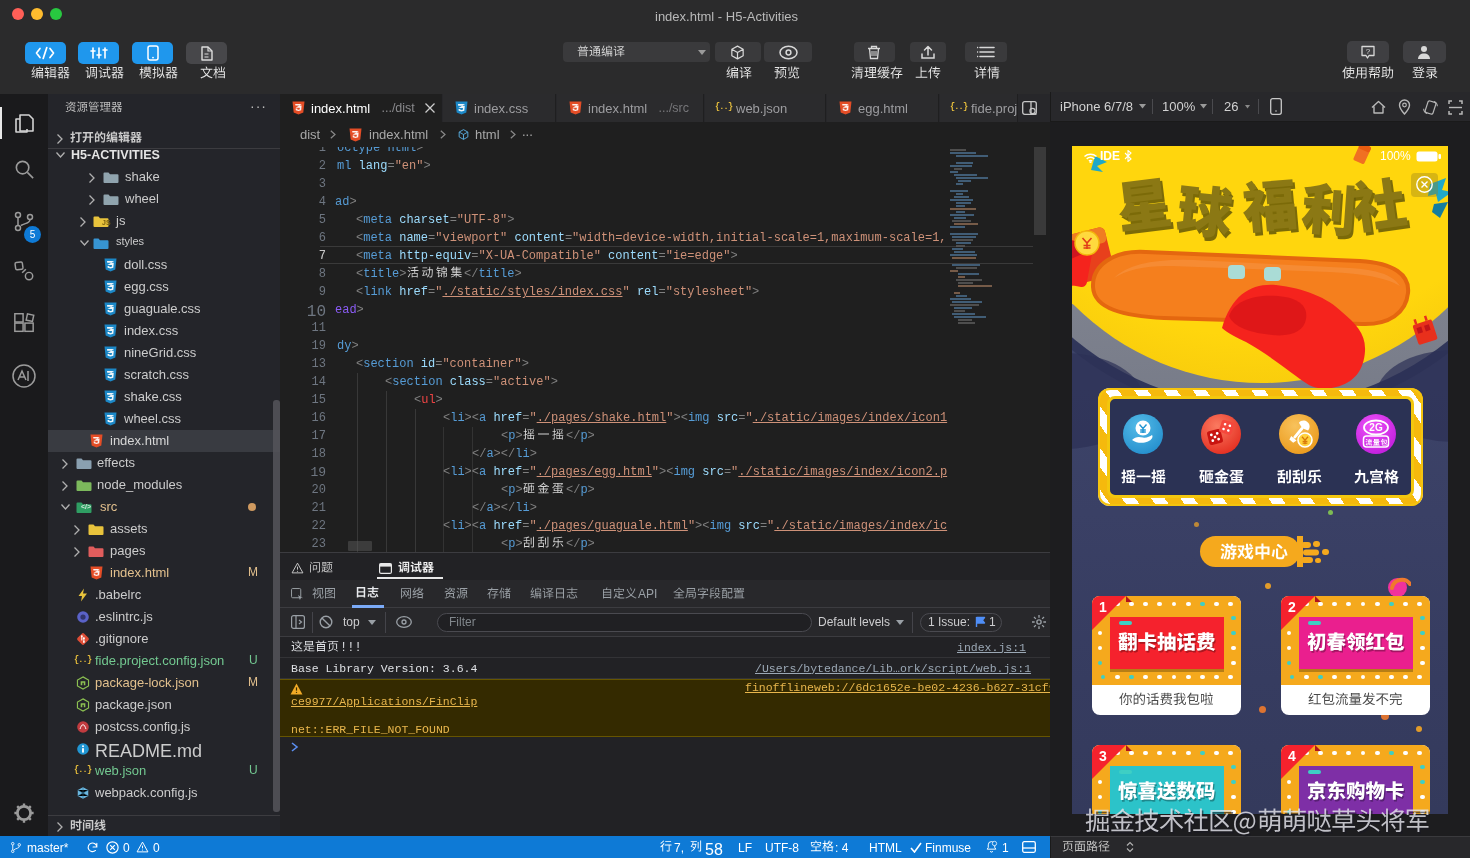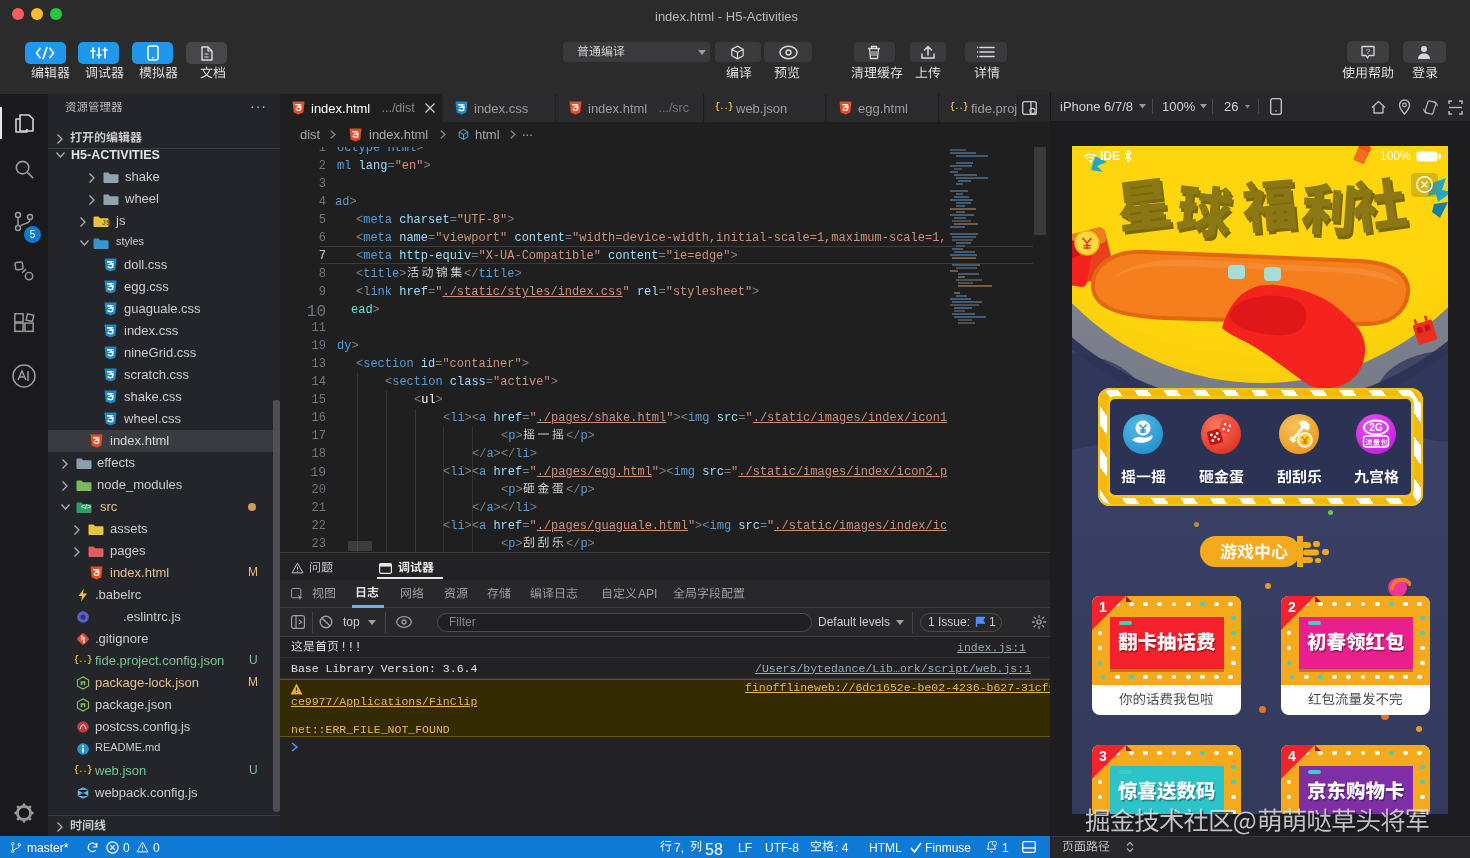--- a/index.html
+++ b/index.html
@@ -310,21 +310,21 @@
     <div class="ab " style="left:110px;top:565px;font-size:13px;color:#e2c08d;font-weight:400;white-space:pre;">index.html</div>
     <div class="ab " style="left:248px;top:565px;font-size:12px;color:#e2c08d;font-weight:400;white-space:pre;">M</div>
     <svg class="ab" style="left:77px;top:588px" width="12" height="14" viewBox="0 0 24 28">
       <path d="M14 1 3 16h7l-2 11L20 11h-8z" fill="#e8c33c"></path>
     </svg>
     <div class="ab " style="left:95px;top:587px;font-size:13px;color:#cccccc;font-weight:400;white-space:pre;">.babelrc</div>
     <svg class="ab" style="left:76px;top:610px" width="14" height="14" viewBox="0 0 24 24">
       <circle cx="12" cy="12" r="10" fill="#5a62c8"></circle>
       <circle cx="12" cy="12" r="4.5" fill="#31356e"></circle>
     </svg>
-    <div class="ab " style="left:95px;top:609px;font-size:13px;color:#cccccc;font-weight:400;white-space:pre;margin-left:28px;">.eslintrc.js</div>
+    <div class="ab " style="left:95px;top:609px;font-size:13px;color:#cccccc;font-weight:400;white-space:pre;">.eslintrc.js</div>
     <svg class="ab" style="left:76px;top:632px" width="14" height="14" viewBox="0 0 24 24">
       <rect x="4" y="4" width="16" height="16" rx="3" transform="rotate(45 12 12)" fill="#dd4c35"></rect>
       <path d="M10 7.5v6M13.5 10.5v6" stroke="#fff" stroke-width="1.8" stroke-linecap="round"></path>
       <circle cx="10" cy="7" r="1.6" fill="#fff"></circle>
       <circle cx="13.5" cy="17" r="1.6" fill="#fff"></circle>
       <circle cx="13.5" cy="10.5" r="1.6" fill="#fff"></circle>
     </svg>
     <div class="ab " style="left:95px;top:631px;font-size:13px;color:#cccccc;font-weight:400;white-space:pre;">.gitignore</div>
     <div class="ab mono" style="left:74px;top:655px;font-size:8.5px;color:#e8bf3c;font-weight:700;letter-spacing:-0.8px">{..}</div>
     <div class="ab " style="left:95px;top:653px;font-size:13px;color:#73c991;font-weight:400;white-space:pre;">fide.project.config.json</div>
@@ -343,21 +343,21 @@
     <svg class="ab" style="left:76px;top:720px" width="14" height="14" viewBox="0 0 24 24">
       <circle cx="12" cy="12" r="10" fill="#c13b3f"></circle>
       <path d="M7 15.5c1-4 3-7.5 5-7.5s4 3.5 5 7.5" fill="none" stroke="#fff" stroke-width="1.6"></path>
     </svg>
     <div class="ab " style="left:95px;top:719px;font-size:13px;color:#cccccc;font-weight:400;white-space:pre;">postcss.config.js</div>
     <svg class="ab" style="left:76px;top:742px" width="14" height="14" viewBox="0 0 24 24">
       <circle cx="12" cy="12" r="10" fill="#2196d3"></circle>
       <circle cx="12" cy="7.2" r="1.7" fill="#fff"></circle>
       <rect x="10.4" y="10.4" width="3.2" height="8" rx="1.4" fill="#fff"></rect>
     </svg>
-    <div class="ab " style="left:95px;top:741px;font-size:11px;color:#cccccc;font-weight:400;white-space:pre;">README.md</div>
+    <div class="ab " style="left:95px;top:741px;font-size:18px;color:#cccccc;font-weight:400;white-space:pre;">README.md</div>
     <div class="ab mono" style="left:74px;top:765px;font-size:8.5px;color:#e8bf3c;font-weight:700;letter-spacing:-0.8px">{..}</div>
     <div class="ab " style="left:95px;top:763px;font-size:13px;color:#73c991;font-weight:400;white-space:pre;">web.json</div>
     <div class="ab " style="left:249px;top:763px;font-size:12px;color:#73c991;font-weight:400;white-space:pre;">U</div>
     <svg class="ab" style="left:76px;top:786px" width="14" height="14" viewBox="0 0 24 24">
       <path d="M12 2l9 5v10l-9 5-9-5V7z" fill="#6cb8e0"></path>
       <path d="M12 2v20M3 7l9 5 9-5M3 17l9-5 9 5" stroke="#2b6a8c" stroke-width="1"></path>
     </svg>
     <div class="ab " style="left:95px;top:785px;font-size:13px;color:#cccccc;font-weight:400;white-space:pre;">webpack.config.js</div>
     <div class="ab " style="left:48px;top:815px;width:232px;height:1px;background:#3c3c40"></div>
     <svg class="ab" style="left:57px;top:821.5px" width="6" height="10">
@@ -471,25 +471,25 @@
         <div class="ab mono" style="left:356px;top:231px;font-size:12px;white-space:pre;z-index:2"><span style="color:#7f7f7f;">&lt;</span><span style="color:#569cd6;">meta </span><span style="color:#9cdcfe;">name</span><span style="color:#7f7f7f;">=</span><span style="color:#ce9178;">"viewport"</span><span style="color:#7f7f7f;"> </span><span style="color:#9cdcfe;">content</span><span style="color:#7f7f7f;">=</span><span style="color:#ce9178;">"width=device-width,initial-scale=1,maximum-scale=1,</span></div>
         <div class="ab mono" style="left:356px;top:249px;font-size:12px;white-space:pre;z-index:2"><span style="color:#7f7f7f;">&lt;</span><span style="color:#569cd6;">meta </span><span style="color:#9cdcfe;">http-equiv</span><span style="color:#7f7f7f;">=</span><span style="color:#ce9178;">"X-UA-Compatible"</span><span style="color:#7f7f7f;"> </span><span style="color:#9cdcfe;">content</span><span style="color:#7f7f7f;">=</span><span style="color:#ce9178;">"ie=edge"</span><span style="color:#7f7f7f;">&gt;</span></div>
         <div class="ab mono" style="left:356px;top:267px;font-size:12px;white-space:pre;z-index:2"><span style="color:#7f7f7f;">&lt;</span><span style="color:#569cd6;">title</span><span style="color:#7f7f7f;">&gt;</span></div>
         <svg style="position:absolute;left:406.5px;top:266px;overflow:visible" width="59" height="15">
           <g transform="translate(0,10.6)">
             <path d="M1.1 -9.3C1.8 -8.9 2.8 -8.3 3.3 -7.9L3.9 -8.7C3.3 -9 2.3 -9.6 1.6 -9.9ZM0.5 -6C1.2 -5.6 2.2 -5 2.7 -4.7L3.2 -5.4C2.7 -5.8 1.7 -6.3 1 -6.6ZM0.8 0.2 1.5 0.8C2.3 -0.3 3.1 -1.8 3.7 -3.1L3.1 -3.7C2.4 -2.3 1.4 -0.7 0.8 0.2ZM3.8 -6.6V-5.7H7.3V-3.7H4.7V0.9H5.5V0.4H9.8V0.9H10.7V-3.7H8.2V-5.7H11.5V-6.6H8.2V-8.7C9.2 -8.8 10.2 -9.1 11 -9.3L10.2 -10C8.9 -9.6 6.5 -9.2 4.4 -9C4.5 -8.8 4.6 -8.4 4.7 -8.2C5.5 -8.3 6.4 -8.4 7.3 -8.5V-6.6ZM5.5 -0.4V-2.9H9.8V-0.4Z M15.5 -9.1V-8.3H20.2V-9.1ZM22.3 -9.9C22.3 -9 22.3 -8.2 22.2 -7.3H20.5V-6.4H22.2C22.1 -3.7 21.6 -1.2 19.9 0.3C20.2 0.4 20.5 0.7 20.6 0.9C22.4 -0.7 22.9 -3.5 23.1 -6.4H24.9C24.7 -2.2 24.6 -0.6 24.3 -0.2C24.1 -0.1 24 -0 23.8 -0C23.5 -0 22.9 -0 22.2 -0.1C22.4 0.1 22.5 0.5 22.5 0.8C23.2 0.8 23.8 0.8 24.2 0.8C24.6 0.7 24.8 0.6 25 0.3C25.5 -0.2 25.6 -1.9 25.8 -6.9C25.8 -7 25.8 -7.3 25.8 -7.3H23.1C23.2 -8.2 23.2 -9 23.2 -9.9ZM15.5 -0.5 15.5 -0.5V-0.5C15.8 -0.7 16.2 -0.8 19.6 -1.6L19.8 -0.8L20.6 -1C20.4 -1.9 19.8 -3.3 19.4 -4.4L18.6 -4.2C18.9 -3.6 19.1 -3 19.3 -2.3L16.5 -1.7C16.9 -2.8 17.4 -4.2 17.7 -5.4H20.4V-6.2H15.1V-5.4H16.8C16.4 -4 15.9 -2.6 15.8 -2.2C15.6 -1.7 15.4 -1.4 15.2 -1.4C15.3 -1.1 15.5 -0.7 15.5 -0.5Z M35.3 -6.6H38.9V-5.5H35.3ZM35.3 -8.2H38.9V-7.2H35.3ZM30.8 -10.1C30.5 -9 29.9 -7.9 29.3 -7.2C29.4 -6.9 29.7 -6.5 29.7 -6.3C30.1 -6.7 30.5 -7.3 30.8 -7.8H33.8V-8.7H31.2C31.4 -9.1 31.5 -9.5 31.6 -9.8ZM29.6 -4.1V-3.3H31.3V-1C31.3 -0.4 30.9 0 30.7 0.2C30.8 0.3 31 0.6 31.1 0.8C31.3 0.6 31.6 0.4 33.7 -0.8C33.6 -1 33.5 -1.4 33.5 -1.6L32.1 -0.8V-3.3H33.7V-4.1H32.1V-5.7H33.5V-6.6H30.1V-5.7H31.3V-4.1ZM34.4 -8.9V-4.8H36.6V-3.8H34.2V0.3H35V-3H36.6V0.9H37.5V-3H39.2V-0.7C39.2 -0.6 39.1 -0.6 39 -0.6C38.9 -0.6 38.5 -0.6 38 -0.6C38.1 -0.4 38.2 -0.1 38.3 0.2C38.9 0.2 39.4 0.2 39.7 0C40 -0.1 40 -0.3 40 -0.7V-3.8H37.5V-4.8H39.8V-8.9H37L37.4 -10L36.4 -10.1C36.3 -9.8 36.2 -9.3 36.1 -8.9Z M48.8 -3.5V-2.7H44V-1.9H48C46.9 -1.1 45.2 -0.3 43.7 0.1C43.9 0.3 44.1 0.6 44.3 0.8C45.8 0.3 47.6 -0.6 48.8 -1.6V0.9H49.7V-1.7C51 -0.6 52.8 0.3 54.4 0.7C54.5 0.5 54.7 0.2 54.9 -0C53.4 -0.4 51.7 -1.1 50.6 -1.9H54.7V-2.7H49.7V-3.5ZM49.2 -6.6V-5.8H46.3V-6.6ZM48.9 -9.9C49.1 -9.6 49.3 -9.2 49.5 -8.8H46.8C47 -9.2 47.2 -9.6 47.4 -9.9L46.5 -10.1C46 -9 45 -7.7 43.7 -6.7C43.9 -6.6 44.2 -6.3 44.3 -6.1C44.7 -6.4 45.1 -6.8 45.4 -7.1V-3.3H46.3V-3.6H54.3V-4.4H50.1V-5.2H53.5V-5.8H50.1V-6.6H53.5V-7.3H50.1V-8.1H54V-8.8H50.4C50.3 -9.2 50 -9.7 49.7 -10.1ZM49.2 -7.3H46.3V-8.1H49.2ZM49.2 -5.2V-4.4H46.3V-5.2Z" fill="#d4d4d4"></path>
           </g>
         </svg>
         <div class="ab mono" style="left:464px;top:267px;font-size:12px;white-space:pre;z-index:2"><span style="color:#7f7f7f;">&lt;/</span><span style="color:#569cd6;">title</span><span style="color:#7f7f7f;">&gt;</span></div>
         <div class="ab mono" style="left:356px;top:285px;font-size:12px;white-space:pre;z-index:2"><span style="color:#7f7f7f;">&lt;</span><span style="color:#569cd6;">link </span><span style="color:#9cdcfe;">href</span><span style="color:#7f7f7f;">=</span><span style="color:#ce9178;">"</span><span style="color:#ce9178;text-decoration:underline;">./static/styles/index.css</span><span style="color:#ce9178;">"</span><span style="color:#7f7f7f;"> </span><span style="color:#9cdcfe;">rel</span><span style="color:#7f7f7f;">=</span><span style="color:#ce9178;">"stylesheet"</span><span style="color:#7f7f7f;">&gt;</span></div>
-        <div class="ab mono" style="left:335px;top:303px;font-size:12px;white-space:pre;z-index:2"><span style="color:#5eead4;margin-left:16px;">ead</span><span style="color:#7f7f7f;">&gt;</span></div>
+        <div class="ab mono" style="left:335px;top:303px;font-size:12px;white-space:pre;z-index:2"><span style="color:#8b5cf6;">ead</span><span style="color:#7f7f7f;">&gt;</span></div>
         <div class="ab mono" style="left:337px;top:339px;font-size:12px;white-space:pre;z-index:2"><span style="color:#569cd6;">dy</span><span style="color:#7f7f7f;">&gt;</span></div>
         <div class="ab mono" style="left:356px;top:357px;font-size:12px;white-space:pre;z-index:2"><span style="color:#7f7f7f;">&lt;</span><span style="color:#569cd6;">section </span><span style="color:#9cdcfe;">id</span><span style="color:#7f7f7f;">=</span><span style="color:#ce9178;">"container"</span><span style="color:#7f7f7f;">&gt;</span></div>
         <div class="ab mono" style="left:385px;top:375px;font-size:12px;white-space:pre;z-index:2"><span style="color:#7f7f7f;">&lt;</span><span style="color:#569cd6;">section </span><span style="color:#9cdcfe;">class</span><span style="color:#7f7f7f;">=</span><span style="color:#ce9178;">"active"</span><span style="color:#7f7f7f;">&gt;</span></div>
-        <div class="ab mono" style="left:414px;top:393px;font-size:12px;white-space:pre;z-index:2"><span style="color:#7f7f7f;">&lt;</span><span style="color:#ffffff;">ul</span><span style="color:#7f7f7f;">&gt;</span></div>
+        <div class="ab mono" style="left:414px;top:393px;font-size:12px;white-space:pre;z-index:2"><span style="color:#7f7f7f;">&lt;</span><span style="color:#ef4444;">ul</span><span style="color:#7f7f7f;">&gt;</span></div>
         <div class="ab mono" style="left:443px;top:411px;font-size:12px;white-space:pre;z-index:2"><span style="color:#7f7f7f;">&lt;</span><span style="color:#569cd6;">li</span><span style="color:#7f7f7f;">&gt;&lt;</span><span style="color:#569cd6;">a </span><span style="color:#9cdcfe;">href</span><span style="color:#7f7f7f;">=</span><span style="color:#ce9178;">"</span><span style="color:#ce9178;text-decoration:underline;">./pages/shake.html</span><span style="color:#ce9178;">"</span><span style="color:#7f7f7f;">&gt;</span><span style="color:#7f7f7f;">&lt;</span><span style="color:#569cd6;">img </span><span style="color:#9cdcfe;">src</span><span style="color:#7f7f7f;">=</span><span style="color:#ce9178;">"</span><span style="color:#ce9178;text-decoration:underline;">./static/images/index/icon1</span></div>
         <div class="ab mono" style="left:501px;top:429px;font-size:12px;white-space:pre;z-index:2"><span style="color:#7f7f7f;">&lt;</span><span style="color:#569cd6;">p</span><span style="color:#7f7f7f;">&gt;</span></div>
         <svg style="position:absolute;left:522.7px;top:428px;overflow:visible" width="45" height="15">
           <g transform="translate(0,10.6)">
             <path d="M10.5 -9.9C9 -9.6 6.4 -9.3 4.2 -9.1C4.3 -9 4.4 -8.6 4.4 -8.4C6.6 -8.6 9.3 -8.8 11 -9.3ZM4.7 -8C5 -7.5 5.3 -6.9 5.4 -6.5L6.1 -6.8C6 -7.2 5.7 -7.8 5.4 -8.2ZM6.9 -8.2C7.2 -7.7 7.5 -7 7.5 -6.5L8.3 -6.8C8.2 -7.2 7.9 -7.9 7.6 -8.5ZM10.1 -8.6C9.8 -8 9.4 -7 9.1 -6.4L9.7 -6.1C10.1 -6.7 10.5 -7.6 10.9 -8.3ZM5.5 -6.5C5.3 -5.8 4.7 -5 4.1 -4.5C4.3 -4.4 4.6 -4.2 4.8 -4.1C5.1 -4.4 5.4 -4.7 5.7 -5.2H7.3V-3.7H4.1V-2.9H7.3V-0.4H5.4V-2.3H4.5V0.4H10V0.9H10.9V-2.4H10V-0.4H8.2V-2.9H11.4V-3.7H8.2V-5.2H11V-5.9H6.1L6.3 -6.3ZM2 -10.1V-7.7H0.6V-6.8H2V-4.2C1.4 -4 0.9 -3.8 0.4 -3.7L0.7 -2.8L2 -3.3V-0.2C2 0 2 0 1.8 0C1.7 0.1 1.2 0.1 0.7 0C0.8 0.3 0.9 0.7 0.9 0.9C1.7 0.9 2.2 0.9 2.5 0.7C2.7 0.6 2.9 0.3 2.9 -0.2V-3.5L4 -3.9L3.9 -4.8L2.9 -4.4V-6.8H4V-7.7H2.9V-10.1Z M15 -5.2V-4.2H26V-5.2Z M39.3 -9.9C37.9 -9.6 35.3 -9.3 33.1 -9.1C33.2 -9 33.3 -8.6 33.3 -8.4C35.5 -8.6 38.2 -8.8 39.9 -9.3ZM33.6 -8C33.9 -7.5 34.2 -6.9 34.3 -6.5L35 -6.8C34.9 -7.2 34.6 -7.8 34.3 -8.2ZM35.8 -8.2C36.1 -7.7 36.3 -7 36.4 -6.5L37.1 -6.8C37.1 -7.2 36.8 -7.9 36.5 -8.5ZM38.9 -8.6C38.7 -8 38.3 -7 38 -6.4L38.6 -6.1C39 -6.7 39.4 -7.6 39.8 -8.3ZM34.4 -6.5C34.1 -5.8 33.6 -5 33 -4.5C33.2 -4.4 33.5 -4.2 33.7 -4.1C34 -4.4 34.3 -4.7 34.6 -5.2H36.2V-3.7H33V-2.9H36.2V-0.4H34.2V-2.3H33.4V0.4H38.9V0.9H39.8V-2.4H38.9V-0.4H37.1V-2.9H40.3V-3.7H37.1V-5.2H39.9V-5.9H35L35.2 -6.3ZM30.9 -10.1V-7.7H29.5V-6.8H30.9V-4.2C30.3 -4 29.8 -3.8 29.3 -3.7L29.6 -2.8L30.9 -3.3V-0.2C30.9 0 30.8 0 30.7 0C30.5 0.1 30.1 0.1 29.6 0C29.7 0.3 29.8 0.7 29.8 0.9C30.6 0.9 31.1 0.9 31.3 0.7C31.6 0.6 31.7 0.3 31.7 -0.2V-3.5L32.9 -3.9L32.8 -4.8L31.7 -4.4V-6.8H32.9V-7.7H31.7V-10.1Z" fill="#d4d4d4"></path>
           </g>
         </svg>
         <div class="ab mono" style="left:566px;top:429px;font-size:12px;white-space:pre;z-index:2"><span style="color:#7f7f7f;">&lt;/</span><span style="color:#569cd6;">p</span><span style="color:#7f7f7f;">&gt;</span></div>
         <div class="ab mono" style="left:472px;top:447px;font-size:12px;white-space:pre;z-index:2"><span style="color:#7f7f7f;">&lt;/</span><span style="color:#569cd6;">a</span><span style="color:#7f7f7f;">&gt;&lt;/</span><span style="color:#569cd6;">li</span><span style="color:#7f7f7f;">&gt;</span></div>
         <div class="ab mono" style="left:443px;top:465px;font-size:12px;white-space:pre;z-index:2"><span style="color:#7f7f7f;">&lt;</span><span style="color:#569cd6;">li</span><span style="color:#7f7f7f;">&gt;&lt;</span><span style="color:#569cd6;">a </span><span style="color:#9cdcfe;">href</span><span style="color:#7f7f7f;">=</span><span style="color:#ce9178;">"</span><span style="color:#ce9178;text-decoration:underline;">./pages/egg.html</span><span style="color:#ce9178;">"</span><span style="color:#7f7f7f;">&gt;</span><span style="color:#7f7f7f;">&lt;</span><span style="color:#569cd6;">img </span><span style="color:#9cdcfe;">src</span><span style="color:#7f7f7f;">=</span><span style="color:#ce9178;">"</span><span style="color:#ce9178;text-decoration:underline;">./static/images/index/icon2.p</span></div>

